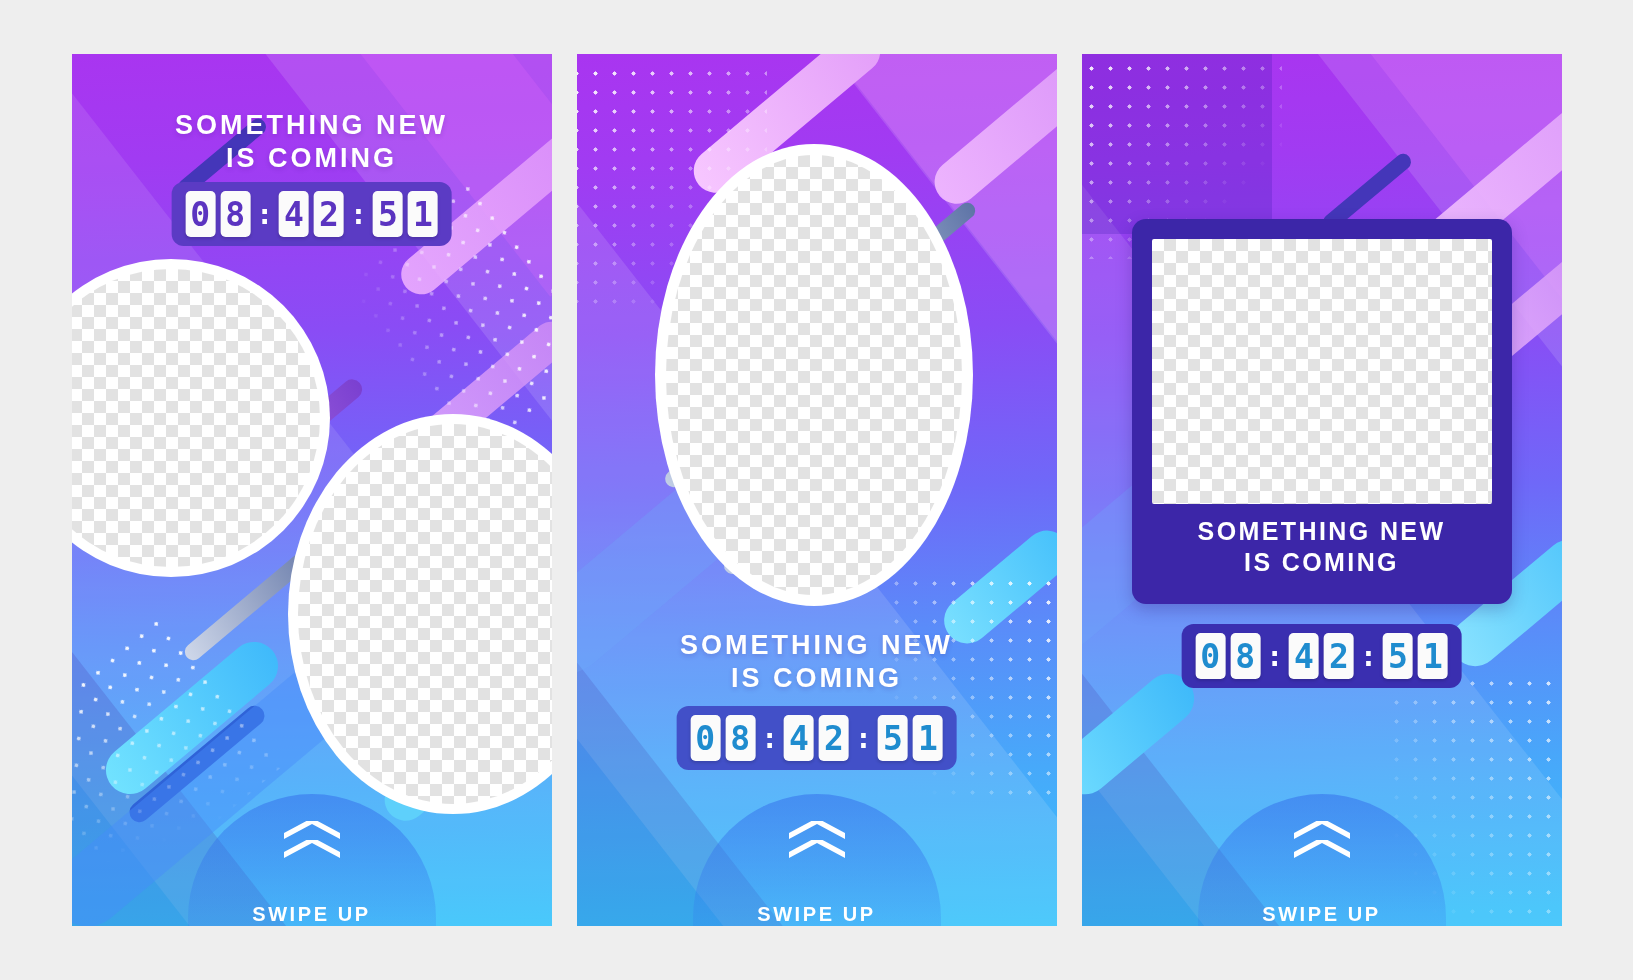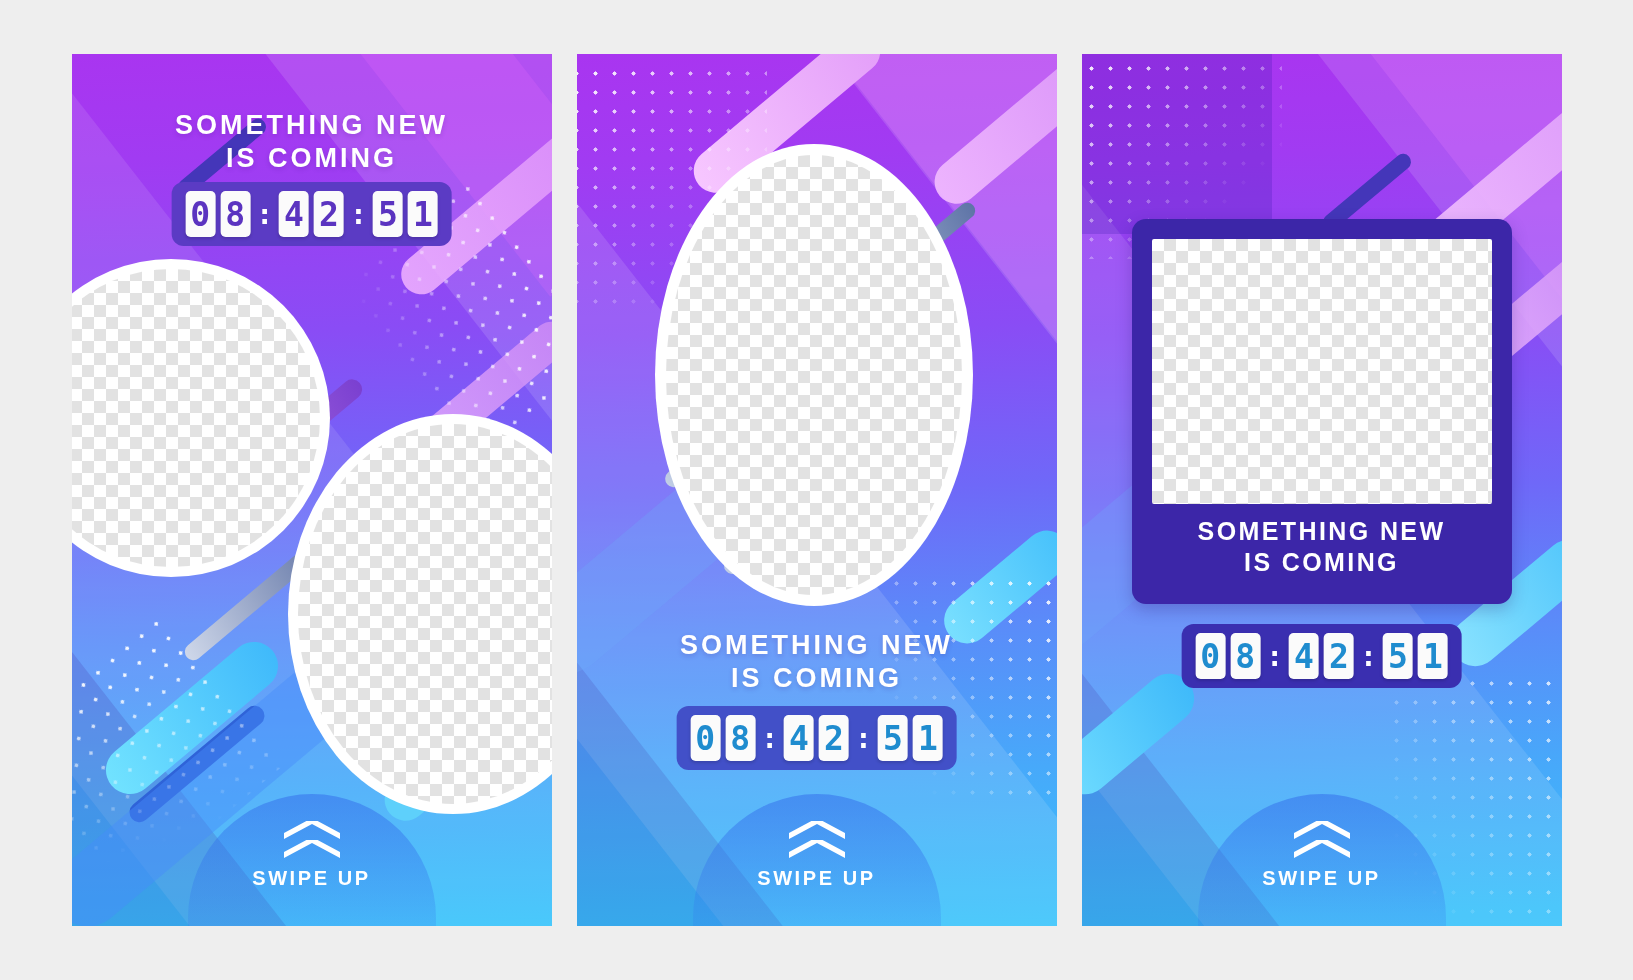--- a/index.html
+++ b/index.html
@@ -94,21 +94,21 @@
   .c-indigo .colon{color:#ffffff;}
 
   
   .swipe{
     position:absolute;
     left:50%;transform:translateX(-50%);
     bottom:0;
     width:248px;height:132px;
     border-radius:124px 124px 0 0;
     background:linear-gradient(180deg,rgba(52,110,235,.55) 0%,rgba(52,120,240,.22) 100%);
-    display:flex;flex-direction:column;align-items:center;justify-content:flex-start;
+    display:flex;flex-direction:column;align-items:center;justify-content:space-between;
     padding-top:27px;
     box-sizing:border-box;
   }
   .chevrons{width:62px;height:40px;position:relative;}
   .chev{
     position:absolute;left:0;width:62px;height:20px;
     display:block;
   }
   .chev svg{display:block;}
   .swipe-label{

